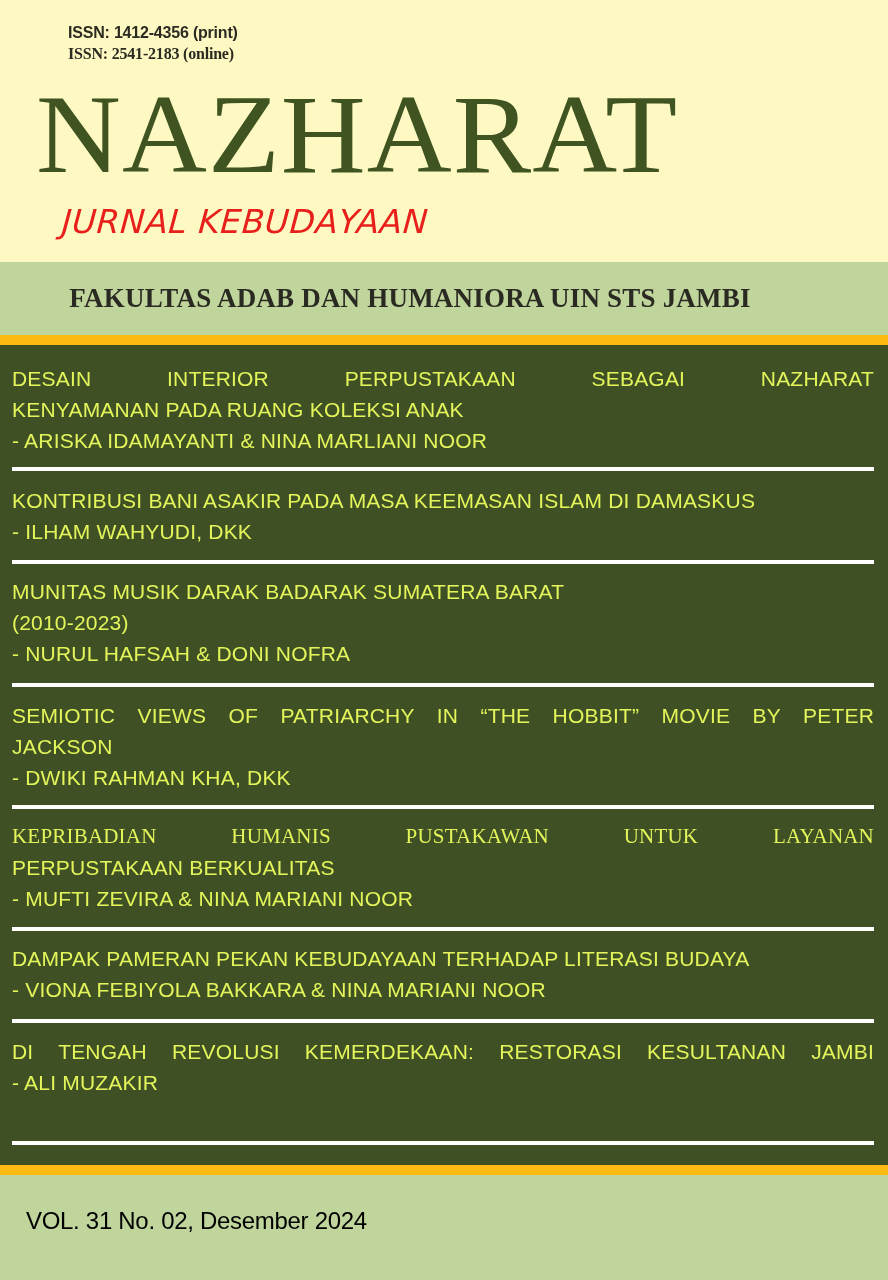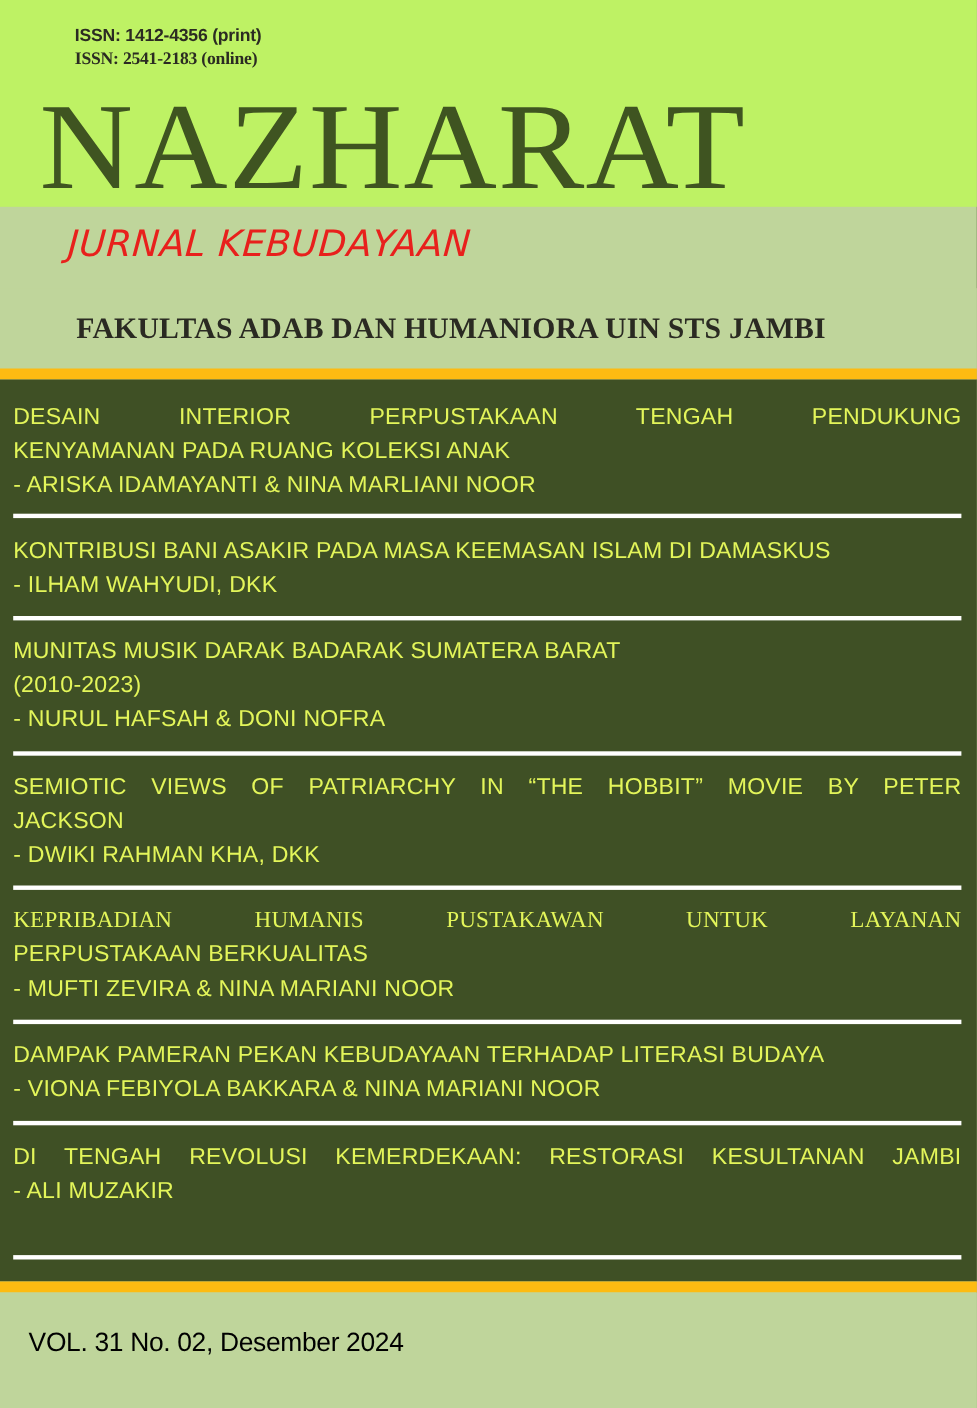--- a/index.html
+++ b/index.html
@@ -1,17 +1,17 @@
 <!DOCTYPE html>
 <html><head>
 <meta charset="utf-8">
 <style>
   html, body { margin:0; padding:0; }
   body { width:888px; height:1280px; overflow:hidden; background:#bfd59b; font-family:"Liberation Sans", sans-serif; }
-  .header { position:absolute; left:0; top:0; width:888px; height:188px; background:#bef264; }
+  .header { position:absolute; left:0; top:0; width:888px; height:262px; background:#fef9c3; }
   .issn { position:absolute; left:68px; font-family:"Liberation Sans", sans-serif; font-weight:bold; font-size:16px; color:#2b2b22; letter-spacing:-0.2px; }
   .issn.p { top:24px; }
   .issn.o { top:45px;font-family:Liberation Serif, serif; }
   .title { position:absolute; left:36px; top:78px; font-family:"Liberation Serif", serif; font-size:112px; line-height:112px; color:#3f5421; letter-spacing:1px; transform:scaleX(1.05); transform-origin:left top; }
   .subtitle { position:absolute; left:62px; top:202px; font-family:"DejaVu Sans", sans-serif; font-size:33px; font-style:italic; color:#e8201c; letter-spacing:0.5px; transform:skewX(-4deg); }
   .faculty-band { position:absolute; left:0; top:262px; width:888px; height:74px; background:#bfd59b; }
   .faculty { position:absolute; left:0; top:283px; width:820px; text-align:center; font-family:"Liberation Serif", serif; font-weight:bold; font-size:27px; color:#2a2a22; letter-spacing:0.2px; }
   .stripe { position:absolute; left:0; width:888px; height:10px; background:#fdbb12; }
   .stripe.s1 { top:335px; }
   .stripe.s2 { top:1165px; }
@@ -34,21 +34,21 @@
 </div>
 
 <div class="faculty-band"></div>
 <div class="faculty">FAKULTAS ADAB DAN HUMANIORA UIN STS JAMBI</div>
 
 <div class="stripe s1"></div>
 
 <div class="content"></div>
 
 <div class="entry" style="top:363px;">
-  <span class="t" style="text-align:justify;text-align-last:justify;">DESAIN INTERIOR PERPUSTAKAAN TENGAH PENDUKUNG</span>
+  <span class="t" style="text-align:justify;text-align-last:justify;">DESAIN INTERIOR PERPUSTAKAAN SEBAGAI NAZHARAT</span>
   <span class="t">KENYAMANAN PADA RUANG KOLEKSI ANAK</span>
   <span class="a">- ARISKA IDAMAYANTI &amp; NINA MARLIANI NOOR</span>
 </div>
 <div class="rule" style="top:467px;"></div>
 
 <div class="entry" style="top:485px;">
   <span class="t">KONTRIBUSI BANI ASAKIR PADA MASA KEEMASAN ISLAM DI DAMASKUS</span>
   <span class="a">- ILHAM WAHYUDI, DKK</span>
 </div>
 <div class="rule" style="top:560px;"></div>

